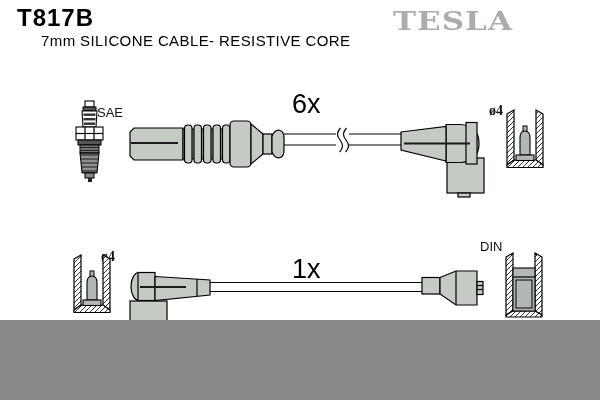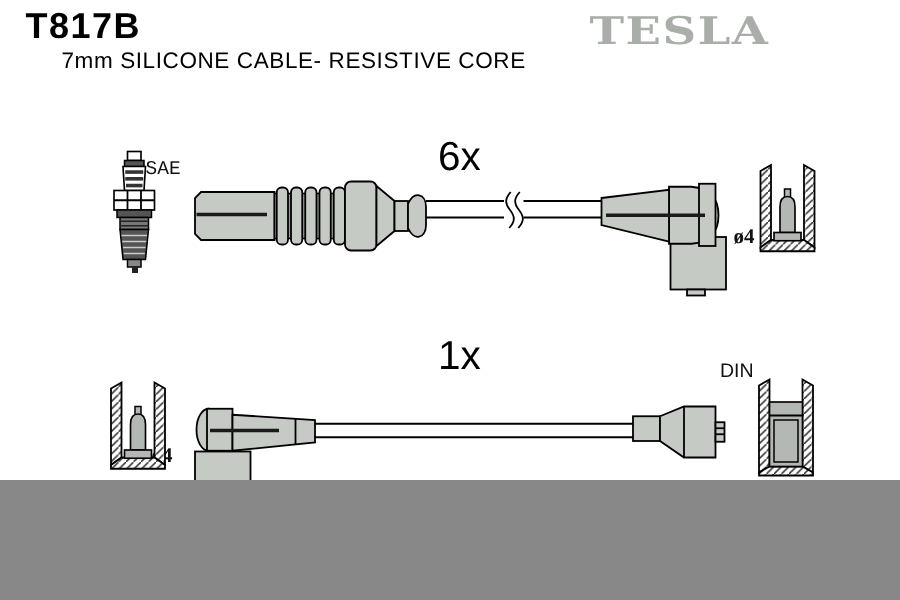--- a/index.html
+++ b/index.html
@@ -18,25 +18,25 @@
   .abs{position:absolute;white-space:nowrap;}
   .part-number{left:17px;top:4px;font-size:24px;font-weight:bold;letter-spacing:1px;}
   .subtitle{left:18px;top:32px;font-size:15px;letter-spacing:0.4px;margin-left:23px;}
   .brand-logo{
     left:393px;top:9px;font-family:"DejaVu Serif",serif;font-weight:bold;
     font-size:31px;line-height:1;color:var(--logo-gray);letter-spacing:1px;
     transform:scaleY(0.82);transform-origin:top left;
   }
   .qty{font-size:27px;color:#000000;}
   .qty-top{left:292px;top:89px;}
-  .qty-bottom{left:292px;top:222px;}
+  .qty-bottom{left:292px;top:254px;}
   .small-lbl{font-size:13px;color:#111;}
-  .sae-lbl{left:97px;top:105px;font-family:Liberation Mono, monospace;}
+  .sae-lbl{left:97px;top:105px;}
   .din-lbl{left:480px;top:239px;}
-  .dia-lbl{font-family:"Liberation Serif",serif;font-weight:bold;font-size:14px;color:#111;margin-top:48px;}
+  .dia-lbl{font-family:"Liberation Serif",serif;font-weight:bold;font-size:14px;color:#111;}
   .dia-top{left:489px;top:103px;}
   .dia-bottom{left:101px;top:249px;}
   svg{position:absolute;left:0;top:0;}
   .boot{fill:var(--boot-fill);stroke:var(--outline);stroke-width:1.2;}
   .dark{fill:#555;stroke:var(--outline);stroke-width:1;}
   .white{fill:#fff;stroke:var(--outline);stroke-width:1.1;}
   .term{fill:var(--terminal-fill);stroke:var(--outline);stroke-width:1.1;}
   .oline{stroke:var(--outline);stroke-width:1.2;fill:none;}
   .midline{stroke:#1a1a1a;stroke-width:2.2;fill:none;}
   .ribshadow{fill:var(--rib-shadow);stroke:var(--outline);stroke-width:1;}

